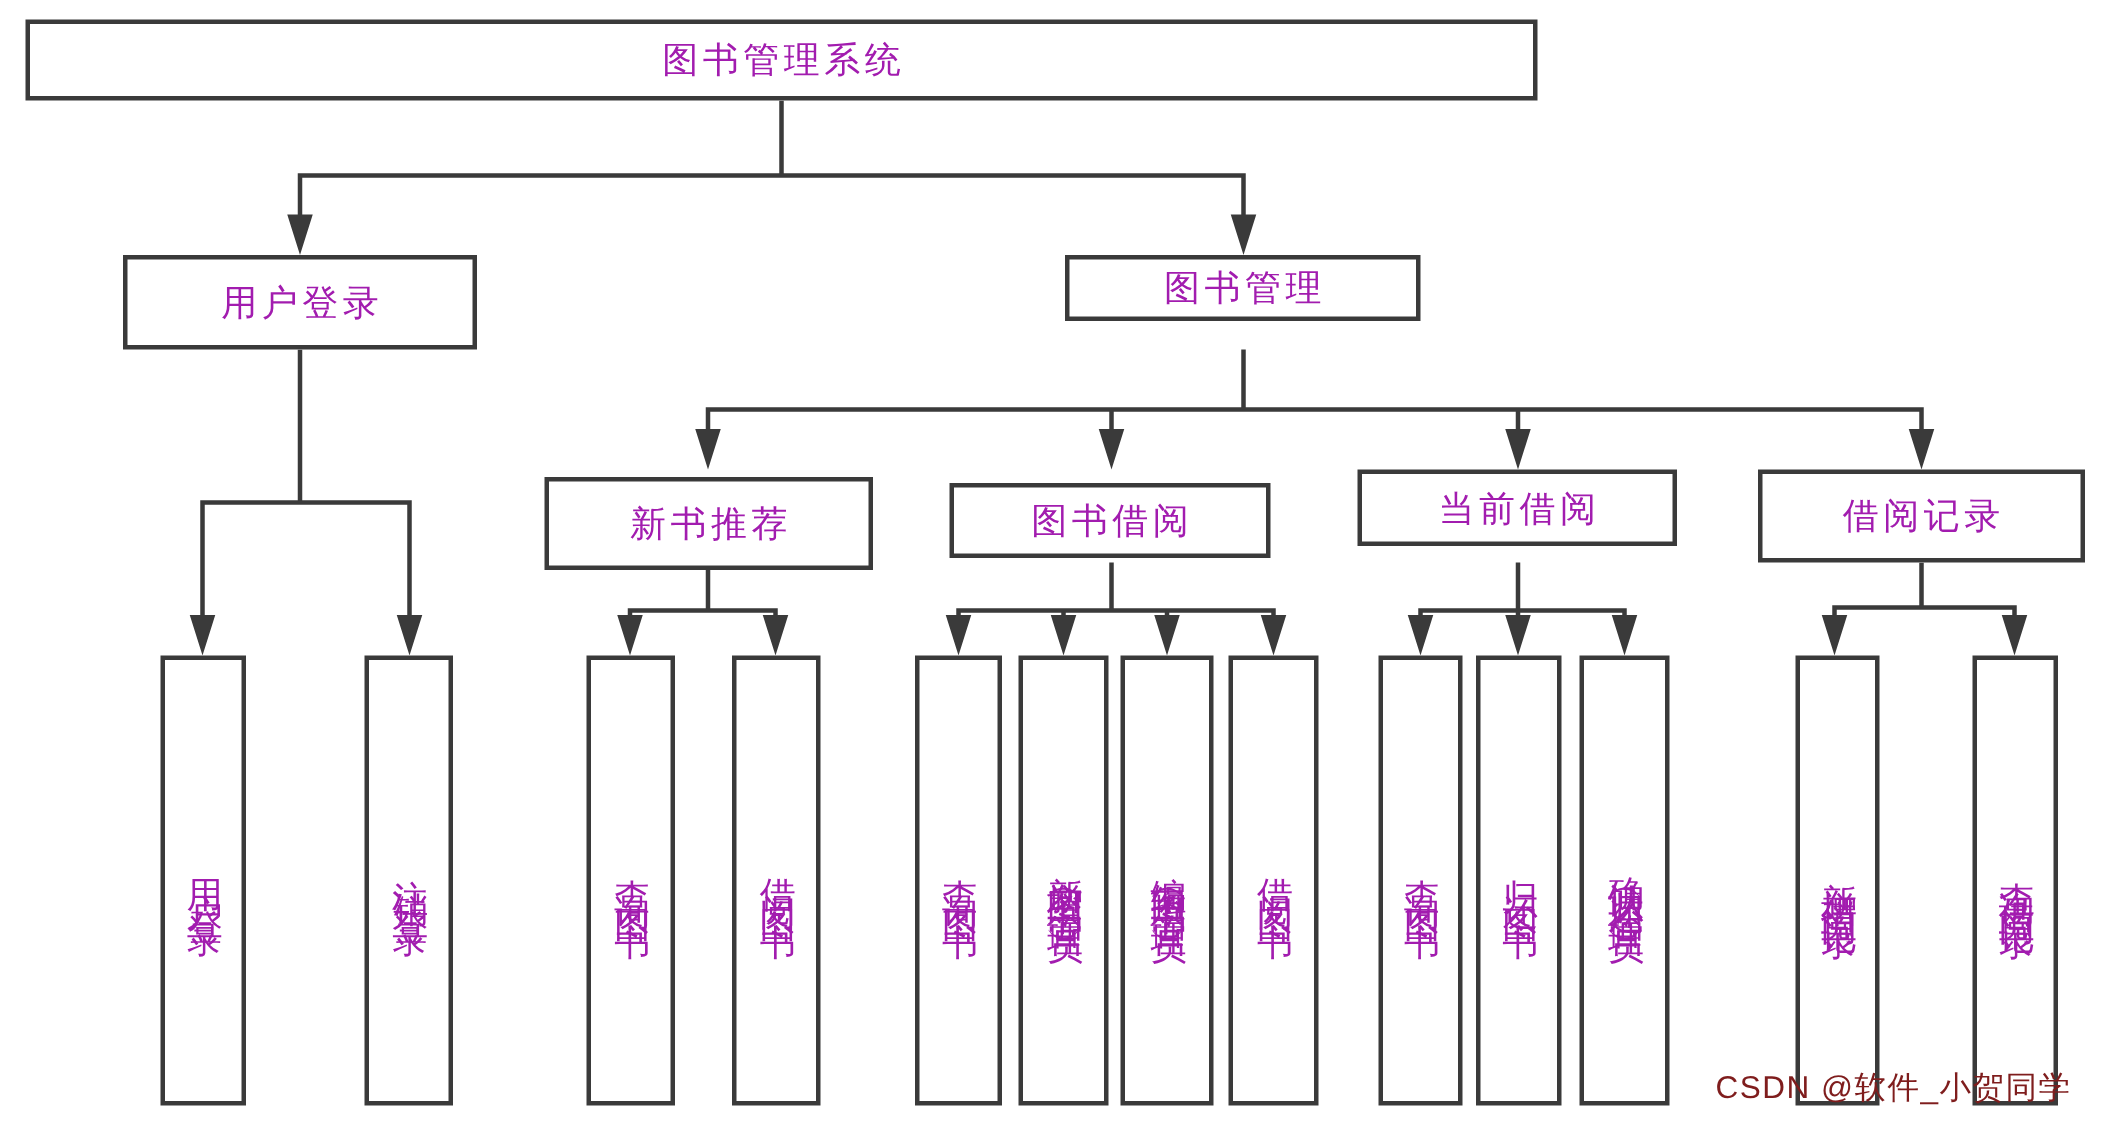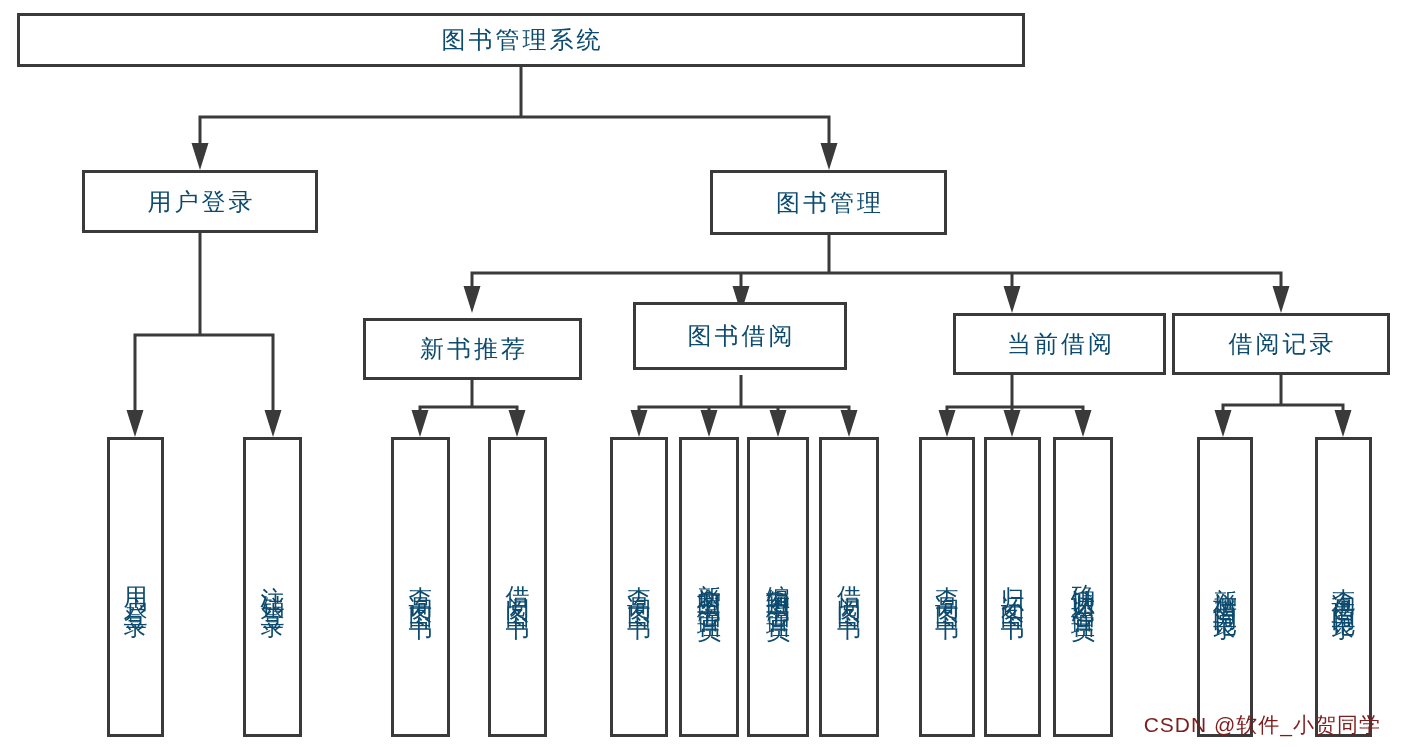--- a/index.html
+++ b/index.html
@@ -23,21 +23,21 @@
     height: 747px;
   }
   .node {
     position: absolute;
     box-sizing: border-box;
     border: 3px solid #3a3a3a;
     background: #ffffff;
     display: flex;
     align-items: center;
     justify-content: center;
-    color: #0c4a6e;
+    color: #a21caf;
   }
   .hbox .label {
     font-size: 24px;
     letter-spacing: 3px;
     white-space: nowrap;
     text-indent: 3px; 
   }
   .vbox .vtext {
     writing-mode: vertical-rl;
     text-orientation: mixed;
@@ -69,31 +69,31 @@
       <path d="M191.5 143L208.5 143L200 170ZM820.5 143L837.5 143L829 170ZM126.5 410L143.5 410L135 437ZM264.5 410L281.5 410L273 437ZM463.5 286L480.5 286L472 313ZM732.5 286L749.5 286L741 313ZM1003.5 286L1020.5 286L1012 313ZM1272.5 286L1289.5 286L1281 313ZM411.5 410L428.5 410L420 437ZM508.5 410L525.5 410L517 437ZM630.5 410L647.5 410L639 437ZM700.5 410L717.5 410L709 437ZM769.5 410L786.5 410L778 437ZM840.5 410L857.5 410L849 437ZM938.5 410L955.5 410L947 437ZM1003.5 410L1020.5 410L1012 437ZM1074.5 410L1091.5 410L1083 437ZM1214.5 410L1231.5 410L1223 437ZM1334.5 410L1351.5 410L1343 437Z" fill="#3a3a3a" stroke="none"></path>
     </svg>
 
   <div class="node hbox" style="left:17px;top:13px;width:1008px;height:54px">
     <span class="label">图书管理系统</span>
   </div>
 
   <div class="node hbox" style="left:82px;top:170px;width:236px;height:63px">
     <span class="label">用户登录</span>
   </div>
-  <div class="node hbox" style="left:710px;top:170px;width:237px;height:65px">
+  <div class="node hbox" style="left:710px;top:170px;width:237px;height:44px">
     <span class="label">图书管理</span>
   </div>
 
   <div class="node hbox" style="left:363px;top:318px;width:219px;height:62px">
     <span class="label">新书推荐</span>
   </div>
-  <div class="node hbox" style="left:633px;top:302px;width:214px;height:68px">
+  <div class="node hbox" style="left:633px;top:322px;width:214px;height:50px">
     <span class="label">图书借阅</span>
   </div>
-  <div class="node hbox" style="left:953px;top:313px;width:213px;height:62px">
+  <div class="node hbox" style="left:905px;top:313px;width:213px;height:51px">
     <span class="label">当前借阅</span>
   </div>
   <div class="node hbox" style="left:1172px;top:313px;width:218px;height:62px">
     <span class="label">借阅记录</span>
   </div>
 
   <div class="node vbox ls4" style="left:107px;top:437px;width:57px;height:300px">
     <span class="vtext">用户登录</span>
   </div>
   <div class="node vbox ls4" style="left:243px;top:437px;width:59px;height:300px">

